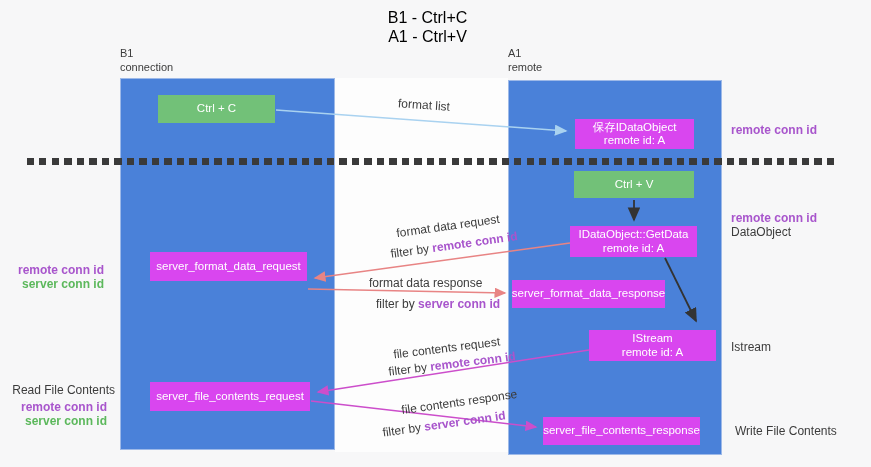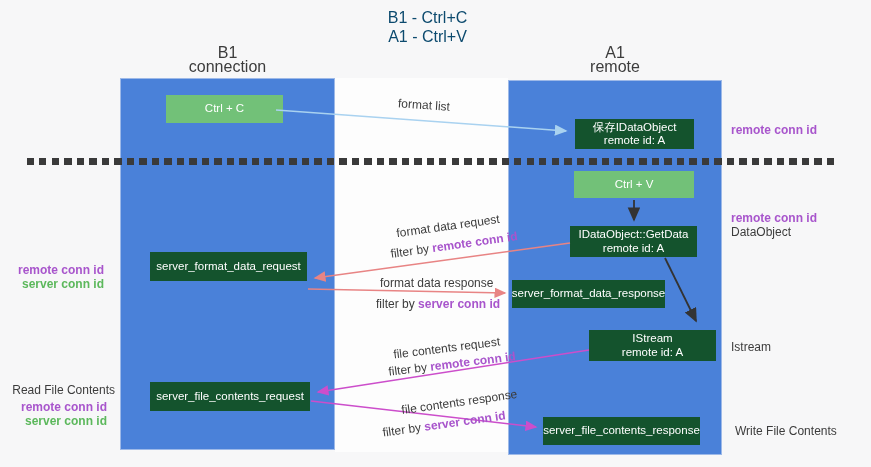--- a/index.html
+++ b/index.html
@@ -1,29 +1,29 @@
 <!DOCTYPE html>
 <html><head>
 <meta charset="utf-8">
 <style>
   html,body{margin:0;padding:0;}
   body{font-family:"Liberation Sans",sans-serif;background:#f7f7f8;}
   #canvas{position:relative;width:871px;height:467px;background:#f7f7f8;overflow:hidden;}
   .abs{position:absolute;}
-  .title{left:0;right:16px;top:8px;text-align:center;font-size:16px;line-height:19px;color:#0c4a6e;}
-  .col-header{text-align:center;font-size:16px;line-height:14px;color:#3c3c3c;}
+  .title{left:0;right:16px;top:8px;text-align:center;font-size:16px;line-height:19px;color:#000000;}
+  .col-header{font-size:11px;line-height:14px;color:#3c3c3c;}
   .white-gap{left:335px;top:78px;width:173px;height:374px;background:#fdfdfd;}
   .column{background:#4a81d9;border:1px solid #9db9e8;box-sizing:border-box;}
   .col-b1{left:120px;top:78px;width:215px;height:372px;}
   .col-a1{left:508px;top:80px;width:214px;height:375px;}
   .dashed-line{left:27px;top:158px;width:811px;height:7px;
     background:repeating-linear-gradient(90deg,#3a3a3a 0 7px,transparent 7px 12.5px);}
   .box{display:flex;flex-direction:column;align-items:center;justify-content:center;
     color:#fff;font-size:11.5px;line-height:13.5px;text-align:center;box-sizing:border-box;white-space:nowrap;}
-  .box.orange{background:#14532d;}
+  .box.orange{background:#d946ef;}
   .box.green{background:#72c178;}
   .lbl{font-size:12px;line-height:14px;color:#3c3c3c;white-space:nowrap;}
   .purple{color:#a855cc;font-weight:bold;}
   .greentxt{color:#5cb85c;font-weight:bold;}
   .right-align{text-align:right;}
   svg.arrows{position:absolute;left:0;top:0;pointer-events:none;}
 </style>
 </head>
 <body>
 
@@ -43,21 +43,21 @@
     <div>remote</div>
   </div>
 
   <div class="abs white-gap"></div>
 
   <div class="abs column col-b1"></div>
   <div class="abs column col-a1"></div>
 
   <div class="abs dashed-line"></div>
 
-  <div class="abs box green" style="left:166px;top:95px;width:117px;height:28px;">
+  <div class="abs box green" style="left:158px;top:95px;width:117px;height:28px;">
     <span>Ctrl + C</span>
   </div>
 
   <div class="abs box orange" style="left:575px;top:119px;width:119px;height:30px;">
     <span>保存IDataObject</span>
     <span>remote id: A</span>
   </div>
 
   <div class="abs box green" style="left:574px;top:171px;width:120px;height:27px;">
     <span>Ctrl + V</span>
@@ -114,21 +114,21 @@
   </svg>
 
   <div class="abs lbl" style="left:398px;top:98px;transform:rotate(4deg);">format list</div>
 
   <div class="abs lbl" style="left:396px;top:219px;transform:rotate(-8deg);">format data request</div>
   <div class="abs lbl" style="left:390px;top:238px;transform:rotate(-8deg);">
     <span>filter by</span>
     <span class="purple">remote conn id</span>
   </div>
 
-  <div class="abs lbl" style="left:380px;top:276px;">format data response</div>
+  <div class="abs lbl" style="left:369px;top:276px;">format data response</div>
   <div class="abs lbl" style="left:376px;top:297px;">
     <span>filter by</span>
     <span class="purple">server conn id</span>
   </div>
 
   <div class="abs lbl" style="left:393px;top:341px;transform:rotate(-7deg);">file contents request</div>
   <div class="abs lbl" style="left:388px;top:357px;transform:rotate(-7deg);">
     <span>filter by</span>
     <span class="purple">remote conn id</span>
   </div>

